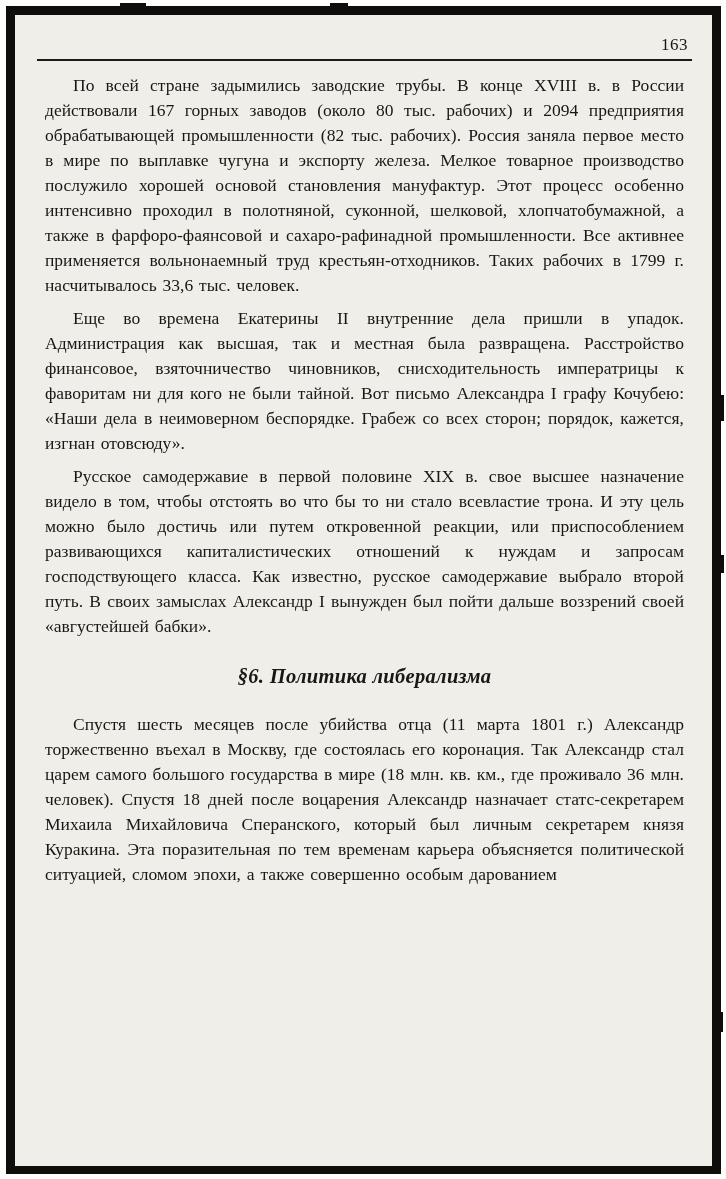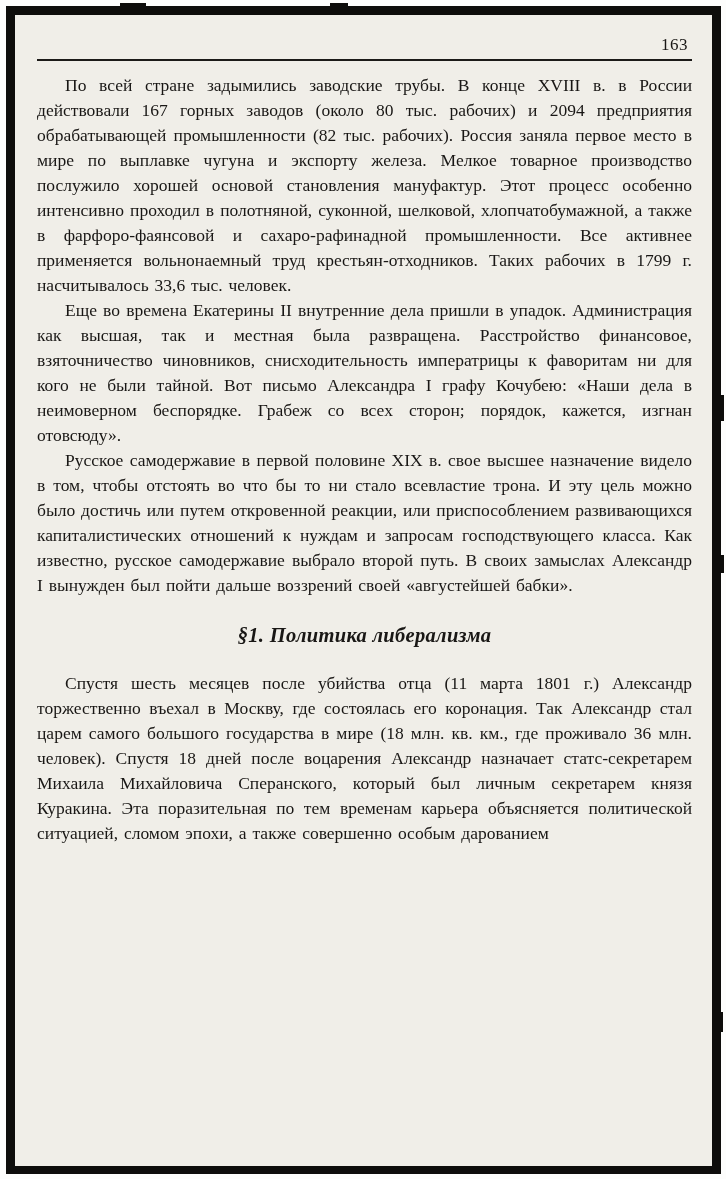--- a/index.html
+++ b/index.html
@@ -44,21 +44,21 @@
     letter-spacing: 0.5px;
     padding-right: 4px;
     margin-bottom: 4px;
   }
   .header-rule {
     border: 0;
     border-top: 2px solid #1c1a18;
     margin: 0 0 12px 0;
   }
   .body-text p {
-    margin: 0;
+    margin: 8px;
     font-size: 17.5px;
     line-height: 25px;
     text-align: justify;
     text-indent: 28px;
     word-spacing: 1.5px;
   }
   .section-heading {
     text-align: center;
     font-size: 20.5px;
     font-weight: bold;
@@ -89,17 +89,17 @@
   <div class="artifact a5"></div>
 
   <div class="page">
     <div class="page-header">163</div>
     <hr class="header-rule">
 
     <div class="body-text">
       <p>По всей стране задымились заводские трубы. В конце XVIII в. в России действовали 167 горных заводов (около 80 тыс. рабочих) и 2094 предприятия обрабатывающей промышленности (82 тыс. рабочих). Россия заняла первое место в мире по выплавке чугуна и экспорту железа. Мелкое товарное производство послужило хорошей основой становления мануфактур. Этот процесс особенно интенсивно проходил в полотняной, суконной, шелковой, хлопчатобумажной, а также в фарфоро-фаянсовой и сахаро-рафинадной промышленности. Все активнее применяется вольнонаемный труд крестьян-отходников. Таких рабочих в 1799 г. насчитывалось 33,6 тыс. человек.</p>
       <p>Еще во времена Екатерины II внутренние дела пришли в упадок. Администрация как высшая, так и местная была развращена. Расстройство финансовое, взяточничество чиновников, снисходительность императрицы к фаворитам ни для кого не были тайной. Вот письмо Александра I графу Кочубею: «Наши дела в неимоверном беспорядке. Грабеж со всех сторон; порядок, кажется, изгнан отовсюду».</p>
       <p>Русское самодержавие в первой половине XIX в. свое высшее назначение видело в том, чтобы отстоять во что бы то ни стало всевластие трона. И эту цель можно было достичь или путем откровенной реакции, или приспособлением развивающихся капиталистических отношений к нуждам и запросам господствующего класса. Как известно, русское самодержавие выбрало второй путь. В своих замыслах Александр I вынужден был пойти дальше воззрений своей «августейшей бабки».</p>
-      <h2 class="section-heading">§1. Политика либерализма</h2>
+      <h2 class="section-heading">§6. Политика либерализма</h2>
       <p>Спустя шесть месяцев после убийства отца (11 марта 1801 г.) Александр торжественно въехал в Москву, где состоялась его коронация. Так Александр стал царем самого большого государства в мире (18 млн. кв. км., где проживало 36 млн. человек). Спустя 18 дней после воцарения Александр назначает статс-секретарем Михаила Михайловича Сперанского, который был личным секретарем князя Куракина. Эта поразительная по тем временам карьера объясняется политической ситуацией, сломом эпохи, а также совершенно особым дарованием</p>
     </div>
   </div>
 </div>
 
 </body></html>

